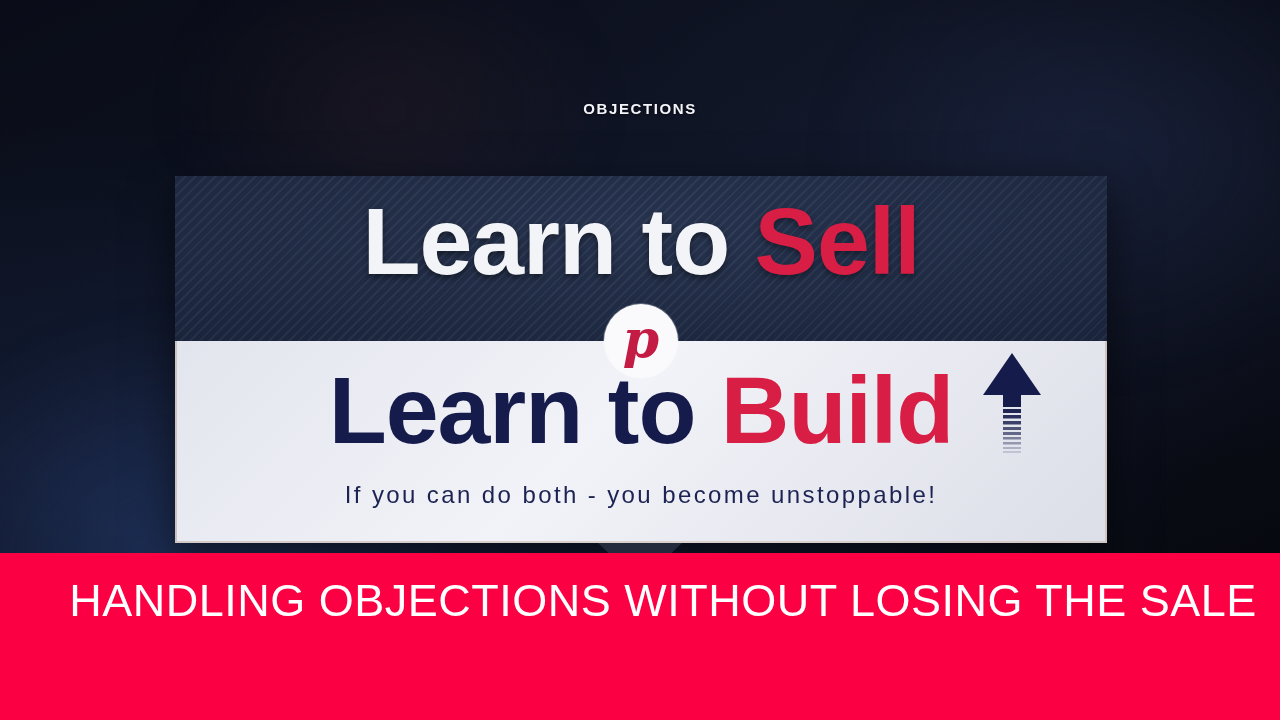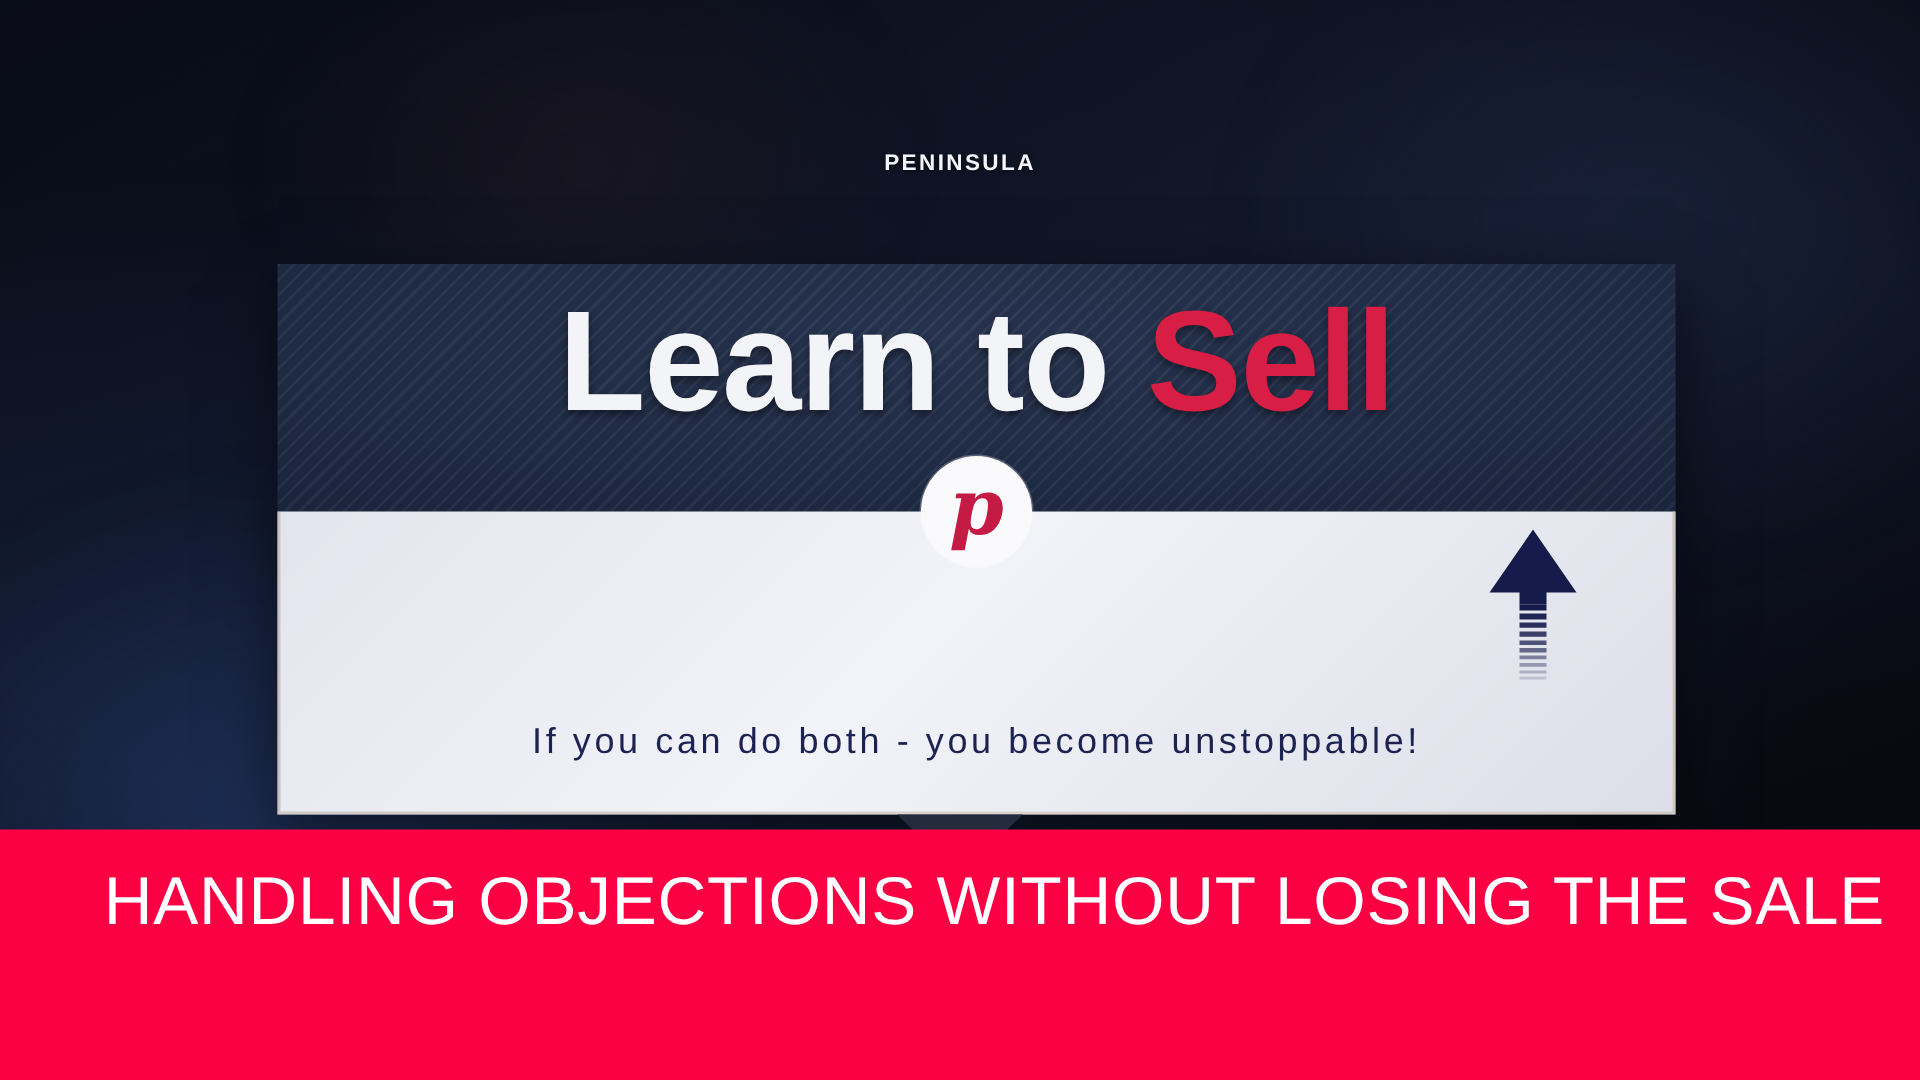--- a/index.html
+++ b/index.html
@@ -55,21 +55,21 @@
     color:#F4F5F8;
     font-size:15px;
     font-weight:bold;
     letter-spacing:1.6px;
     text-shadow:0 1px 3px rgba(0,0,0,.6);
   }
 
   
   .card {
     position:absolute;
-    left:185px; top:176px;
+    left:175px; top:176px;
     width:932px; height:367px;
     box-shadow:0 14px 40px rgba(0,0,0,.55);
     overflow:visible;
   }
 
   .card-top {
     position:relative;
     height:165px;
     background:#1B2845;
     overflow:hidden;
@@ -209,32 +209,36 @@
 <body>
 
 <div id="slide">
 
   <div class="bg-base"></div>
   <div class="bg-glow-a"></div>
   <div class="bg-glow-b"></div>
   <div class="bg-glow-c"></div>
   <div class="bg-vignette"></div>
 
-  <div class="brand">PENINSULA</div>
+  <div class="brand">OBJECTIONS</div>
 
   <div class="card">
 
     <div class="card-top">
       <div class="line-sell">
         <span class="w">Learn to</span>
         <span class="r">Sell</span>
       </div>
     </div>
 
     <div class="card-bottom">
+      <div class="line-build">
+        <span class="n">Learn to</span>
+        <span class="r">Build</span>
+      </div>
 
       <svg class="arrow" viewBox="0 0 62 106">
         <polygon points="31,2 60,44 40,44 40,52 22,52 22,44 2,44" fill="#151B4A"></polygon>
         <g fill="#151B4A">
           <rect x="22" y="52" width="18" height="4" opacity="1"></rect>
           <rect x="22" y="58" width="18" height="4" opacity=".95"></rect>
           <rect x="22" y="64" width="18" height="3.5" opacity=".9"></rect>
           <rect x="22" y="70" width="18" height="3.5" opacity=".82"></rect>
           <rect x="22" y="76" width="18" height="3" opacity=".72"></rect>
           <rect x="22" y="81" width="18" height="3" opacity=".62"></rect>

